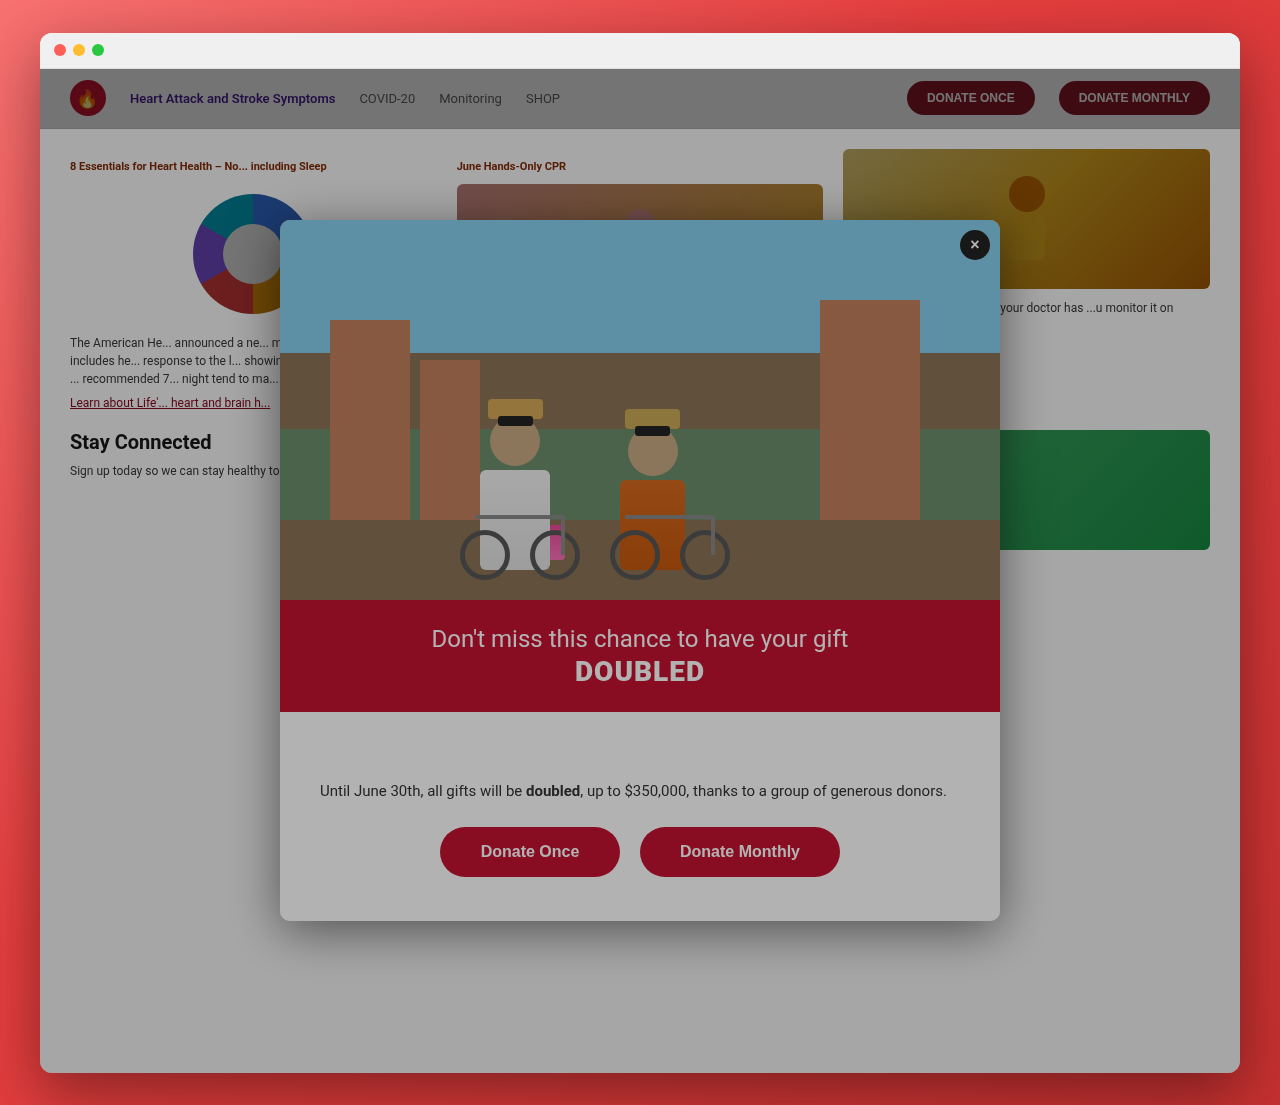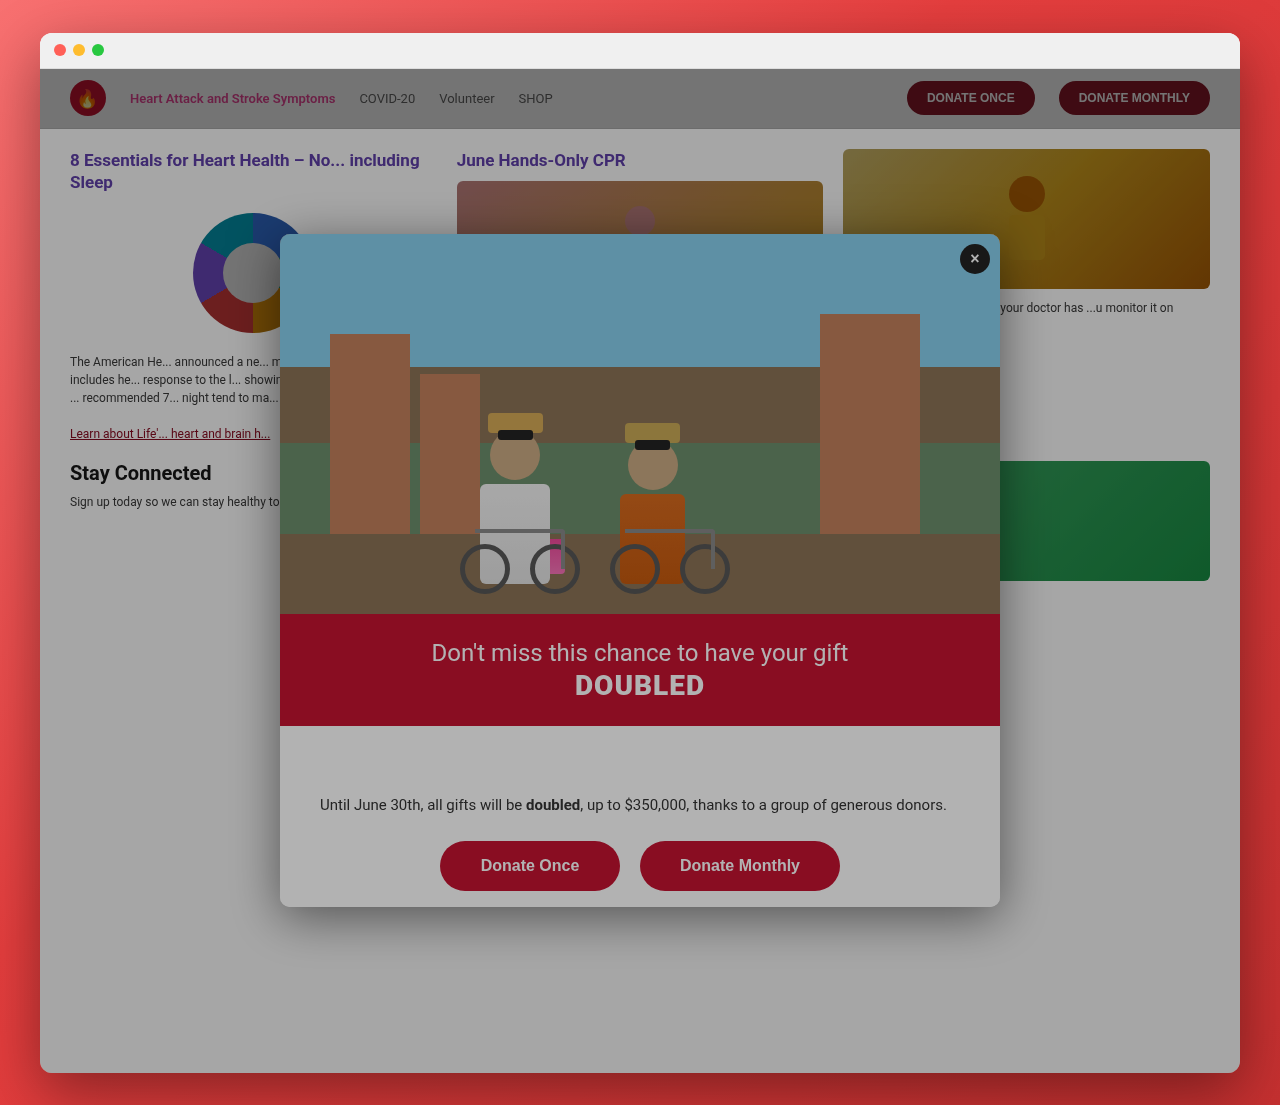--- a/index.html
+++ b/index.html
@@ -63,61 +63,61 @@
       display: flex; align-items: center; justify-content: center;
       flex-shrink: 0;
     }
     .nav-logo-flame {
       color: white; font-size: 18px;
     }
     .nav-link {
       color: #666; font-size: 13px; text-decoration: none; cursor: pointer;
       white-space: nowrap;
     }
-    .nav-link.active { color: #ec4899; font-weight: 600; }
+    .nav-link.active { color: #4c1d95; font-weight: 600; }
     .nav-spacer { flex: 1; }
     .nav-btn {
       padding: 8px 18px;
       border-radius: 24px;
       border: 2px solid #8b1a2a;
       font-size: 12px; font-weight: 700;
       cursor: pointer;
       color: white;
       background: #8b1a2a;
       white-space: nowrap;
     }
 
     
     .articles {
       display: grid;
       grid-template-columns: 1fr 1fr 1fr;
       gap: 20px;
       padding: 20px 30px;
     }
     .article-title {
-      font-size: 17px; font-weight: 700; color: #8b5cf6; line-height: 1.3; margin-bottom: 10px;
+      font-size: 11px; font-weight: 700; color: #c2410c; line-height: 1.3; margin-bottom: 10px; margin-top: 11px;
     }
     .article-img-placeholder {
       width: 100%; height: 140px; border-radius: 6px; margin-bottom: 10px;
       display: flex; align-items: center; justify-content: center;
     }
     .circle-img {
       width: 120px; height: 120px; border-radius: 50%;
       background: conic-gradient(#3b82f6 0deg 60deg, #10b981 60deg 120deg, #f59e0b 120deg 180deg, #ef4444 180deg 240deg, #8b5cf6 240deg 300deg, #06b6d4 300deg 360deg);
       display: flex; align-items: center; justify-content: center;
     }
     .circle-center {
       width: 60px; height: 60px; border-radius: 50%; background: white;
     }
     .article-text {
       font-size: 12px; color: #555; line-height: 1.5;
     }
     .article-link {
       color: #c41230; font-size: 12px; text-decoration: underline; cursor: pointer;
-      display: block; margin-top: 20px;
+      display: block; margin-top: 8px;
     }
     .person-img-placeholder {
       width: 100%; height: 140px; border-radius: 6px; margin-bottom: 10px;
       background: linear-gradient(135deg, #f9a8a8 0%, #fbbf24 100%);
       display: flex; align-items: center; justify-content: center;
       overflow: hidden;
     }
 
     
     .bottom-section {
@@ -274,21 +274,21 @@
       font-weight: 400;
       line-height: 1.3;
     }
     .banner-line2 {
       color: white;
       font-size: 28px;
       font-weight: 900;
       letter-spacing: 1px;
     }
     .modal-body {
-      padding: 24px 40px 16px;
+      padding: 24px 40px 44px;
       background: white;
       margin-top: 44px;
     }
     .modal-desc {
       font-size: 15px;
       color: #333;
       line-height: 1.5;
       margin-bottom: 24px;
       text-align: left;
     }
@@ -322,21 +322,21 @@
   </div>
 
   <div class="site-content">
 
     <nav class="nav">
       <div class="nav-logo">
         <span class="nav-logo-flame">🔥</span>
       </div>
       <a class="nav-link active">Heart Attack and Stroke Symptoms</a>
       <a class="nav-link">COVID-20</a>
-      <a class="nav-link">Volunteer</a>
+      <a class="nav-link">Monitoring</a>
       <a class="nav-link">SHOP</a>
       <div class="nav-spacer"></div>
       <button class="nav-btn">DONATE ONCE</button>
       <button class="nav-btn">DONATE MONTHLY</button>
     </nav>
 
     <div class="articles">
 
       <div>
         <div class="article-title">8 Essentials for Heart Health – No... including Sleep</div>

